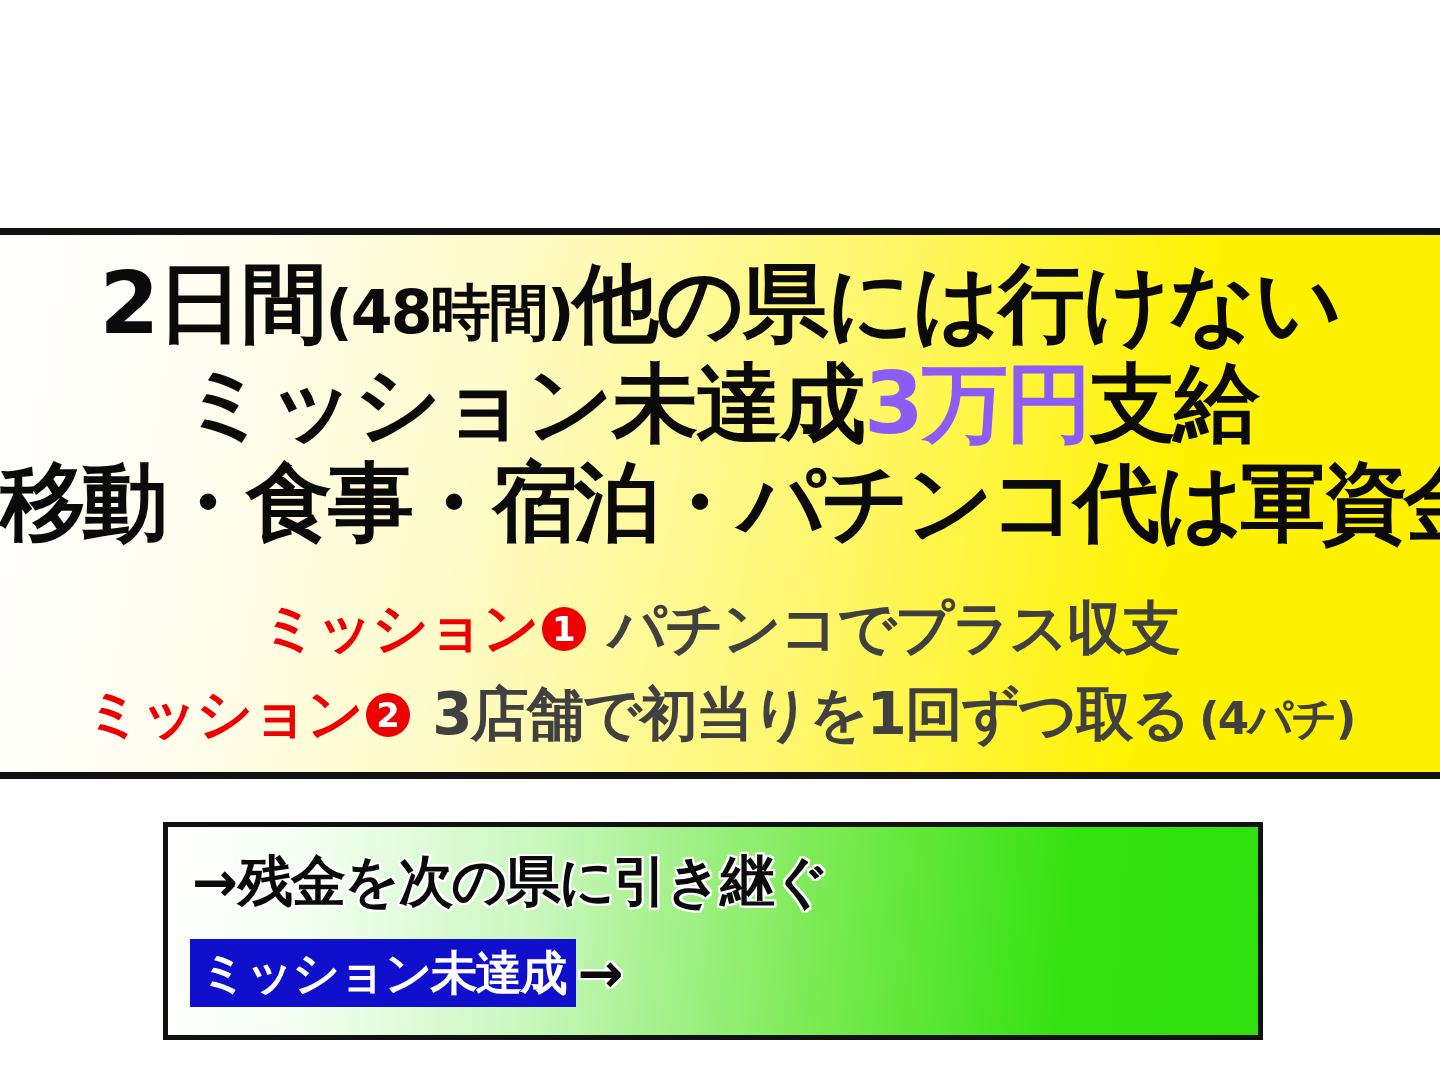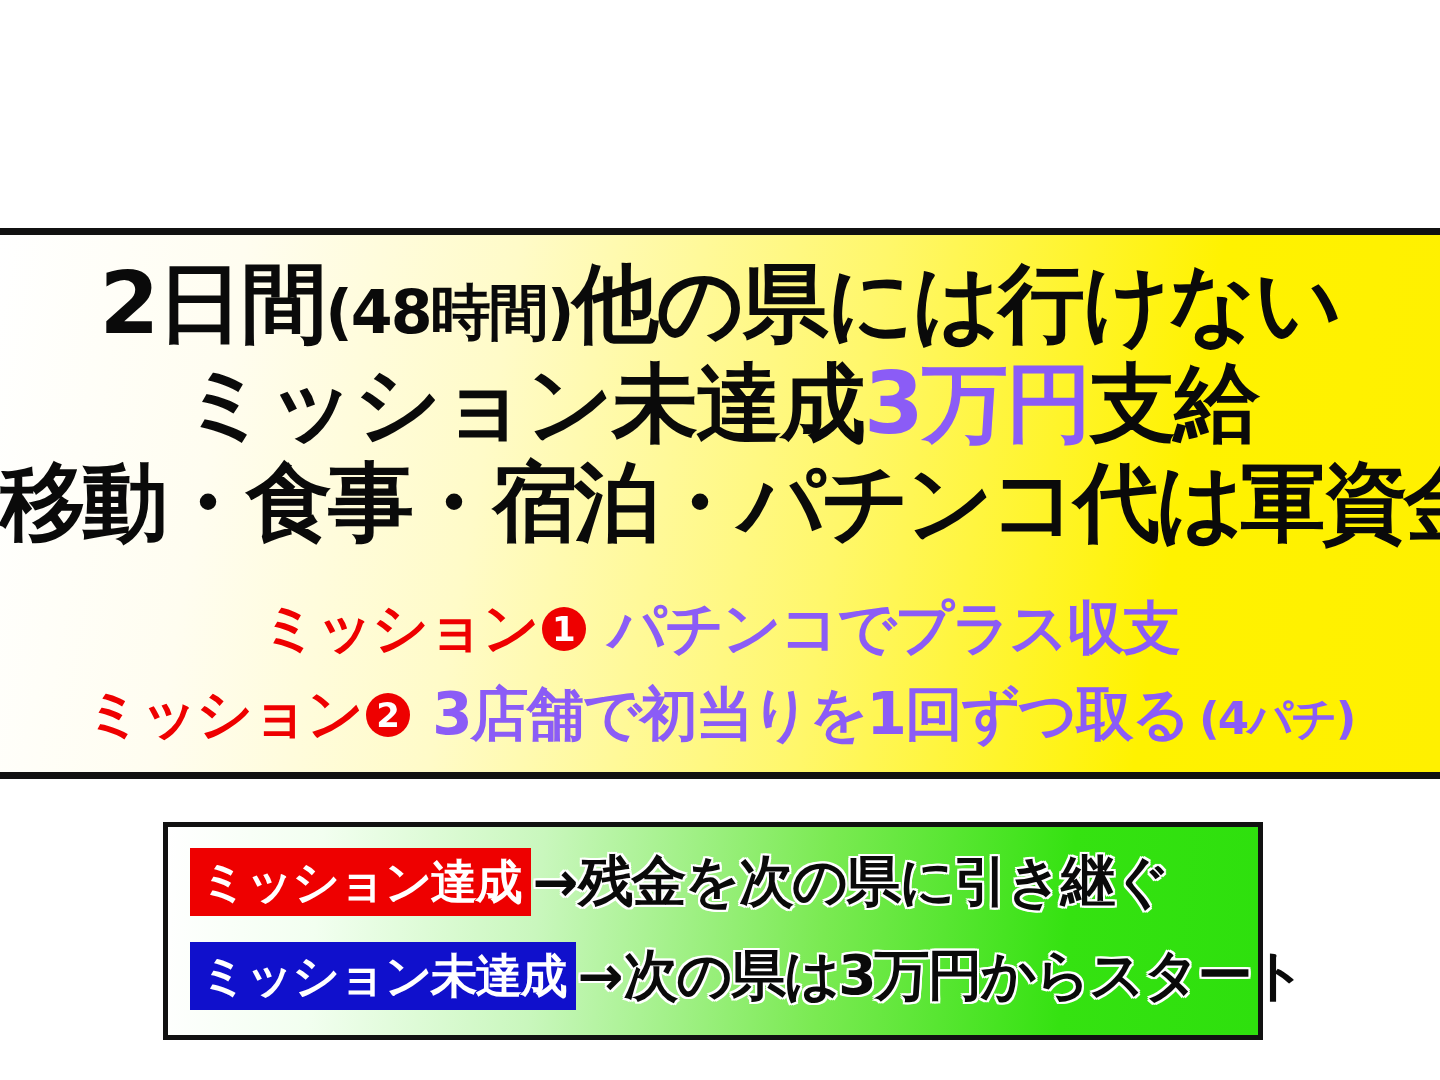--- a/index.html
+++ b/index.html
@@ -75,21 +75,21 @@
   .mission-label{
     font-weight:bold;font-size:56px;color:#ee0000;letter-spacing:-2px;
     display:inline-flex;align-items:center;
   }
   .mission-num{
     display:inline-block;width:44px;height:44px;border-radius:50%;
     background:#ee0000;color:#ffffff;font-size:34px;line-height:44px;
     text-align:center;margin-left:4px;letter-spacing:0;font-weight:bold;
   }
   .mission-body{
-    font-weight:bold;font-size:58px;color:#8b5cf6;letter-spacing:-2px;
+    font-weight:bold;font-size:58px;color:#404040;letter-spacing:-2px;
     margin-left:22px;
   }
   .mission-body .sm{font-size:0.78em;margin-left:10px;}
 
   
   .green-box{
     position:absolute;left:163px;top:822px;width:1100px;height:218px;
     border:5px solid #111111;
     background:linear-gradient(95deg,#ffffff 0%,#f2fff0 14%,#c9f7bd 34%,#7aea52 60%,#35e211 82%,#2ee00d 100%);
     box-sizing:border-box;
@@ -162,24 +162,22 @@
     </span>
     <span class="mission-body">
       <span>3店舗で初当りを1回ずつ取る</span><span class="sm">(4パチ)</span>
     </span>
   </div>
 
   <div class="rule-hr bottom"></div>
 
   <div class="green-box">
     <div class="green-row" id="green-row-1">
-      <span class="badge achieved">ミッション達成</span>
       <span class="green-text">→</span>
       <span class="green-text">残金を次の県に引き継ぐ</span>
     </div>
     <div class="green-row" id="green-row-2">
       <span class="badge failed">ミッション未達成</span>
       <span class="green-text">→</span>
-      <span class="green-text">次の県は3万円からスタート</span>
     </div>
   </div>
 
 </div>
 
 </body></html>

